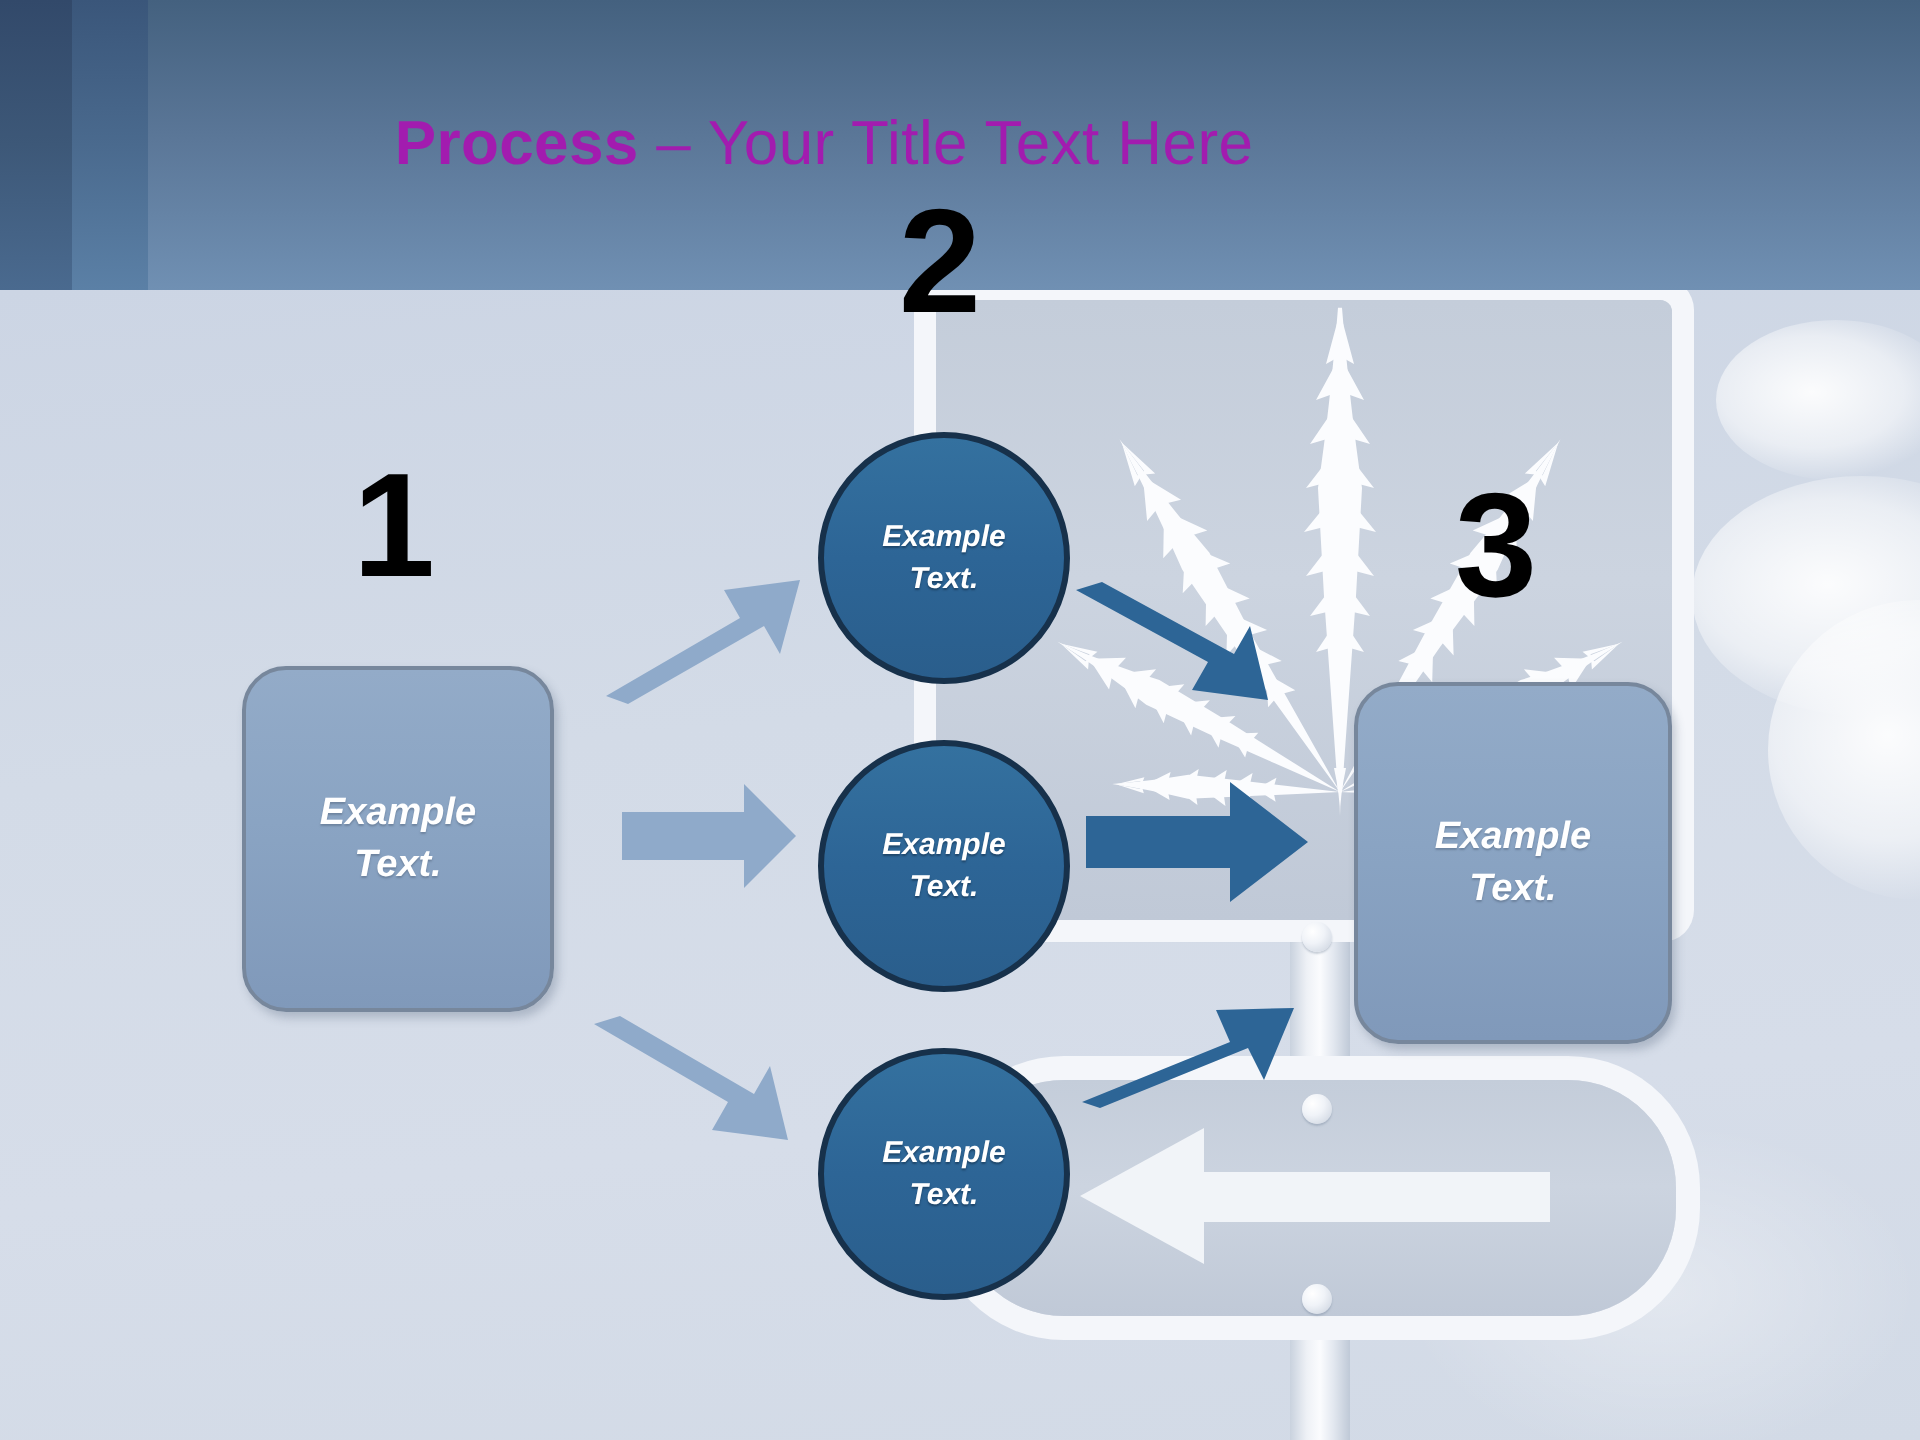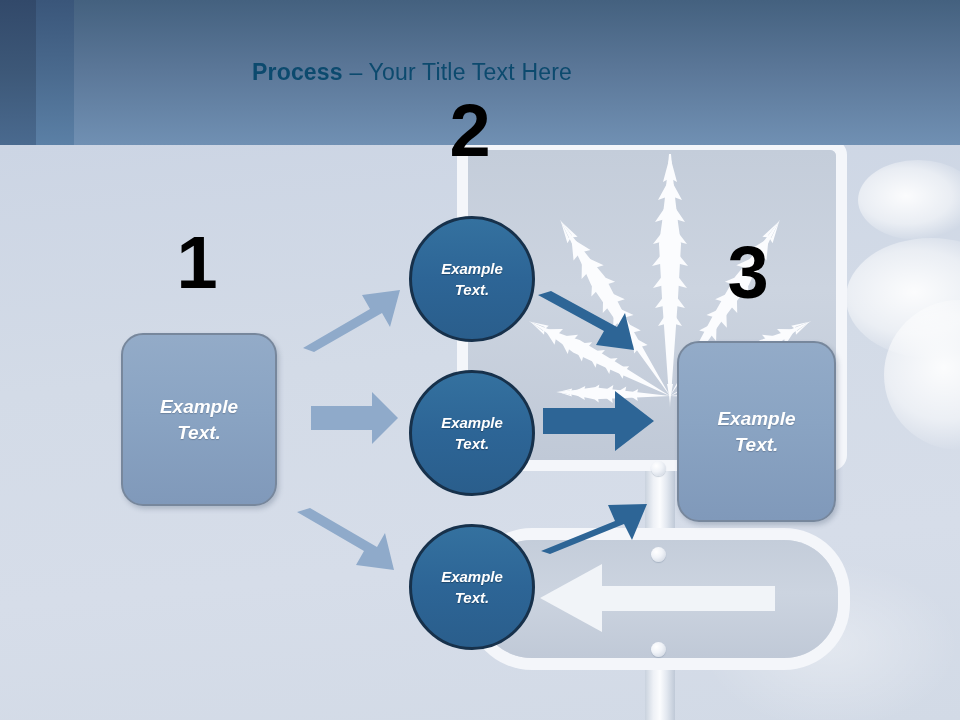--- a/index.html
+++ b/index.html
@@ -71,21 +71,21 @@
   .header-band-dark{
     position:absolute;left:0;top:0;width:36px;height:145px;
     background:linear-gradient(180deg,#32496a 0%,#3d5878 50%,#4a6a8f 100%);
   }
   .header-band-mid{
     position:absolute;left:36px;top:0;width:38px;height:145px;
     background:linear-gradient(180deg,#3a567a 0%,#4a6a8e 50%,#5b80a6 100%);
   }
   .title{
     position:absolute;left:0;top:52px;width:824px;text-align:center;
-    color:#0c4a6e;font-size:23px;line-height:40px;letter-spacing:.2px;
+    color:#a21caf;font-size:31px;line-height:40px;letter-spacing:.2px;
     white-space:nowrap;
   }
   .title b{font-weight:bold;}
   .title .t-rest{font-weight:normal;}
 
   
   .step-num{
     position:absolute;color:#000000;font-weight:bold;
     font-size:74px;line-height:74px;text-align:center;
   }

